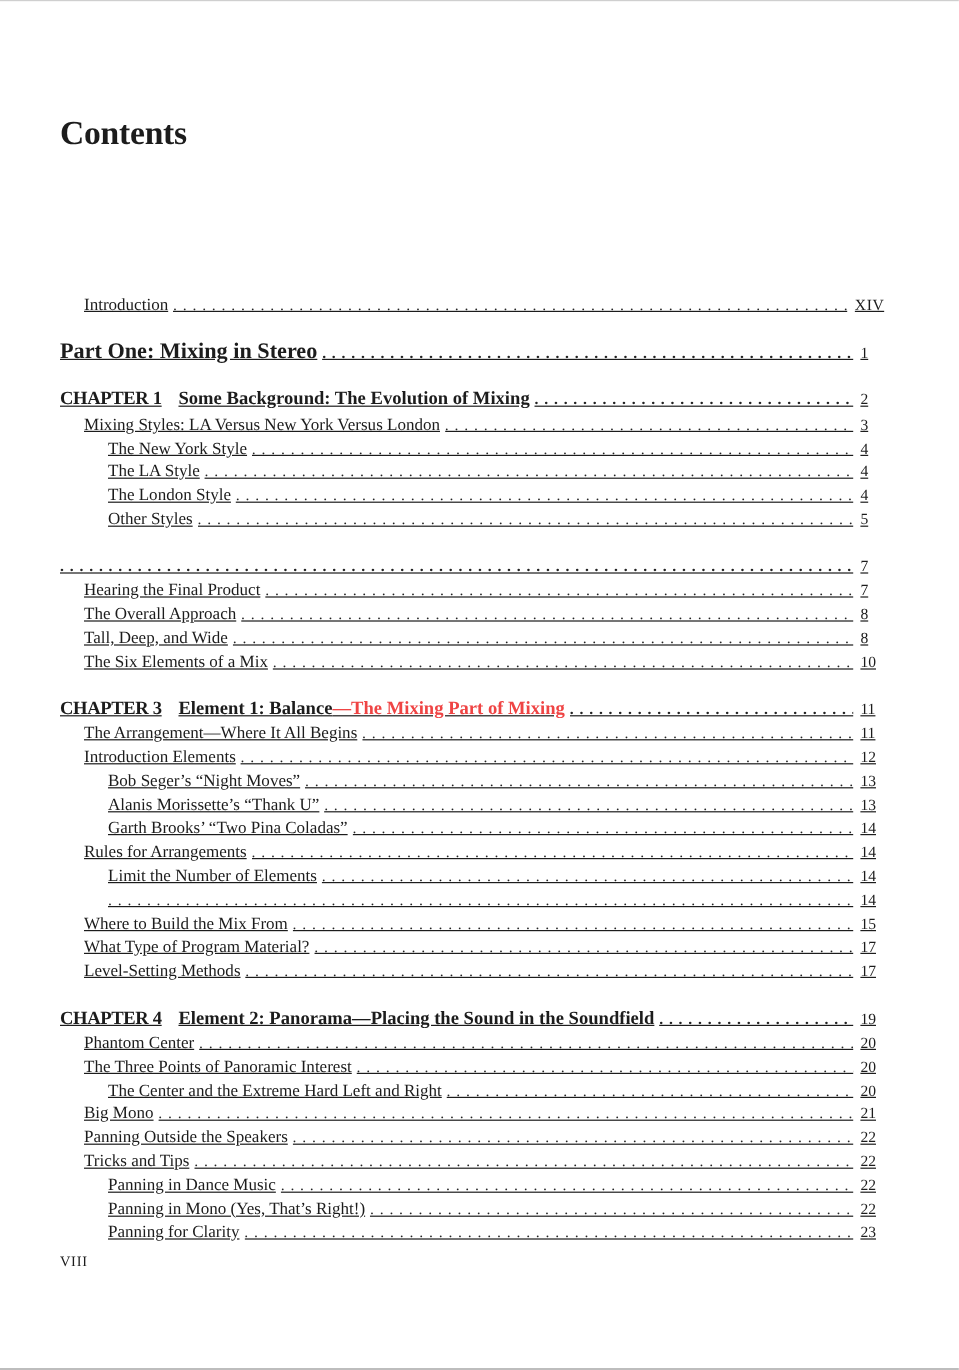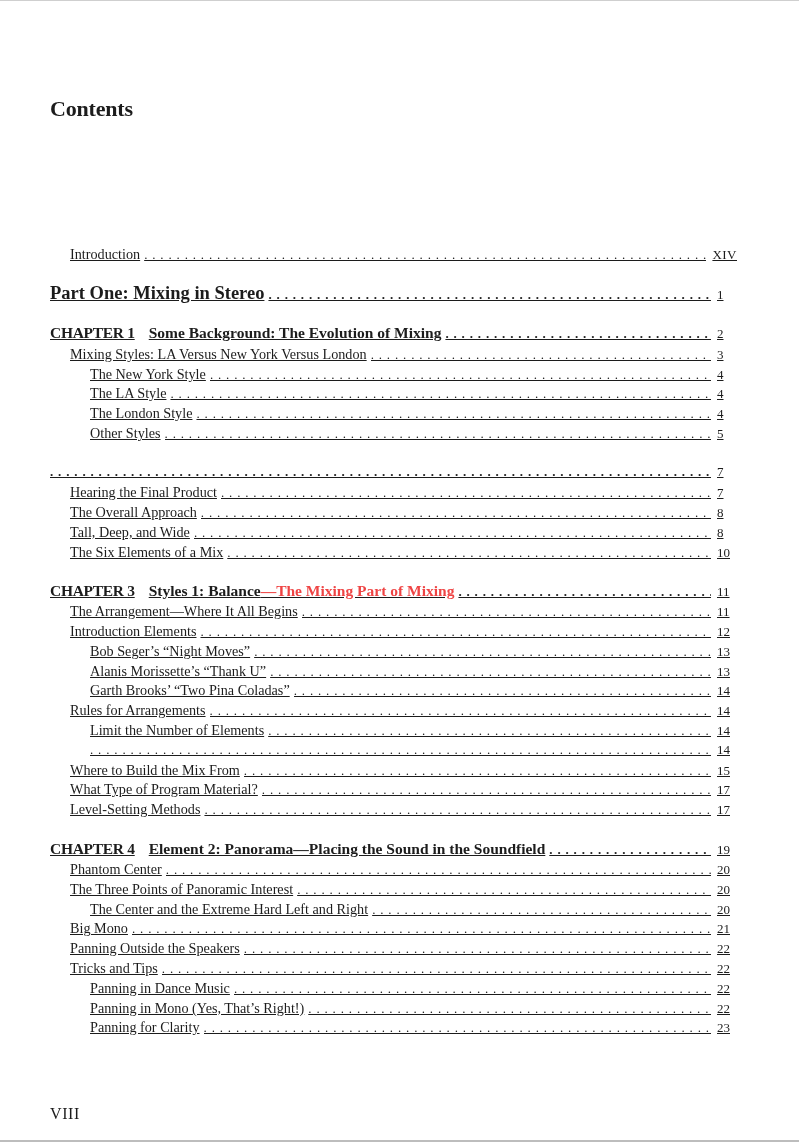--- a/index.html
+++ b/index.html
@@ -3,21 +3,21 @@
 <meta charset="utf-8">
 <style>
   html, body { margin: 0; padding: 0; }
   body {
     width: 799px; height: 1142px; background: #ffffff; position: relative; overflow: hidden;
     font-family: "Liberation Serif", "DejaVu Serif", serif; color: #1c1c1c;
   }
   .border-top { position: absolute; left: 0; top: 0; width: 799px; height: 1px; background: #cfcfcf; }
   .border-bottom { position: absolute; left: 0; bottom: 0; width: 799px; height: 2px; background: #bdbdbd; }
   .title {
-    position: absolute; left: 50px; top: 96px; font-size: 22px; font-weight: bold; letter-spacing: -0.2px;
+    position: absolute; left: 50px; top: 96px; font-size: 28px; font-weight: bold; letter-spacing: -0.2px;
   }
   .toc { position: absolute; left: 0; top: 0; width: 799px; }
   .row {
     position: absolute; display: flex; align-items: baseline; white-space: nowrap; overflow: hidden;
     right: 62px; font-size: 14.2px; line-height: 18px; text-decoration: underline;
   }
   .row .label { flex: 0 0 auto; padding-right: 4px; }
   .row .dots {
     flex: 1 1 auto; overflow: hidden; letter-spacing: 0; color: #222;
     font-size: 13px;
@@ -31,21 +31,21 @@
   .lvl-0 { left: 70px; }
   .lvl-1 { left: 90px; }
   .part { left: 50px; font-size: 18.5px; font-weight: bold; line-height: 22px; }
   .part .page { font-weight: normal; font-size: 13px; }
   .chapter { left: 50px; font-size: 15.5px; font-weight: bold; line-height: 20px; }
   .chapter .page { font-weight: normal; font-size: 13px; }
   .chapter .chnum { margin-right: 14px; letter-spacing: -0.3px; }
   .chapter .faded { color: #ef4444; }
   .intro-page { font-variant: small-caps; font-size: 13px; letter-spacing: 0.5px; }
   .folio {
-    position: absolute; left: 50px; top: 1105px; font-size: 16px; letter-spacing: 0.6px;
+    position: absolute; left: 50px; top: 1044px; font-size: 12px; letter-spacing: 0.6px;
   }
 </style>
 </head>
 <body>
 
 <div class="border-top"></div>
 
 <h1 class="title" style="margin:0">Contents</h1>
 
 <div class="toc">
@@ -112,21 +112,21 @@
       <span class="dots"></span>
       <span class="page">8</span>
   </div>
   <div class="row lvl-0" style="top:543px">
     <span class="label">The Six Elements of a Mix</span>
       <span class="dots"></span>
       <span class="page">10</span>
   </div>
 
   <div class="row chapter" style="top:581px">
-    <span class="label"><span class="chnum">CHAPTER 3</span><span>Styles 1: Balance</span><span class="faded">—The Mixing Part of Mixing</span></span>
+    <span class="label"><span class="chnum">CHAPTER 3</span><span>Element 1: Balance</span><span class="faded">—The Mixing Part of Mixing</span></span>
     <span class="dots"></span>
     <span class="page">11</span>
   </div>
   <div class="row lvl-0" style="top:602px">
     <span class="label">The Arrangement—Where It All Begins</span>
       <span class="dots"></span>
       <span class="page">11</span>
   </div>
   <div class="row lvl-0" style="top:622px">
     <span class="label">Introduction Elements</span>

